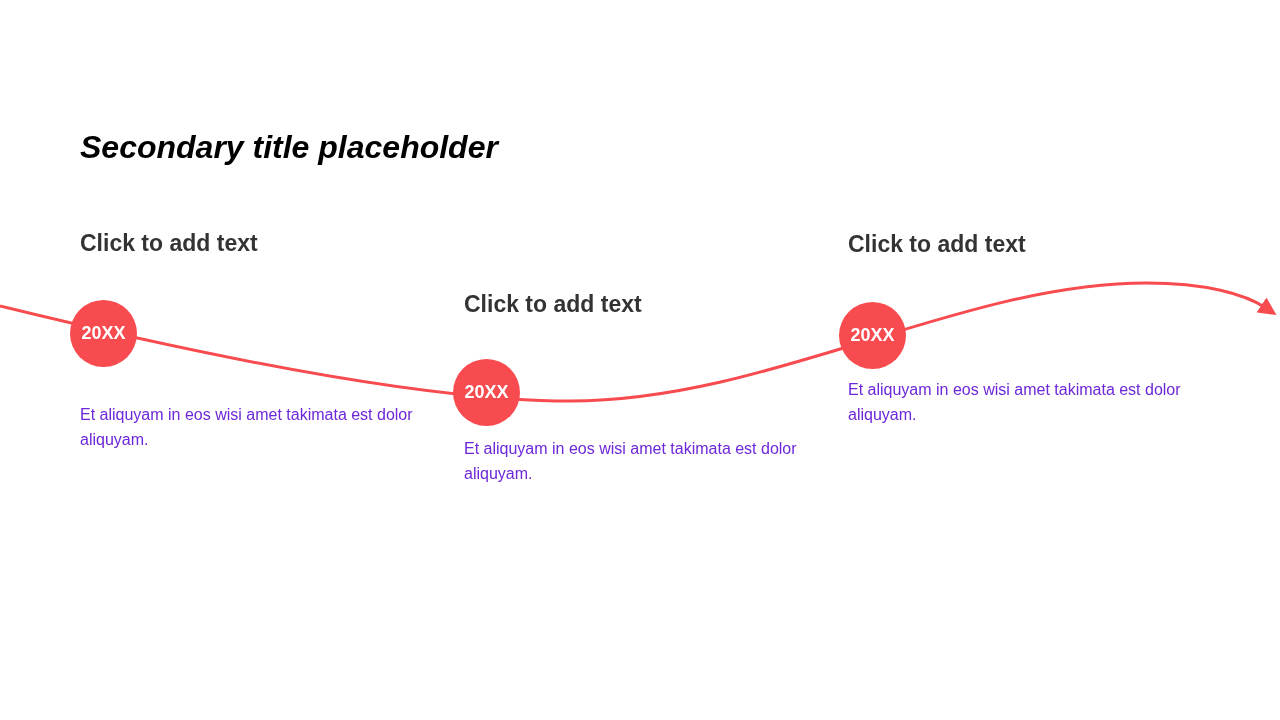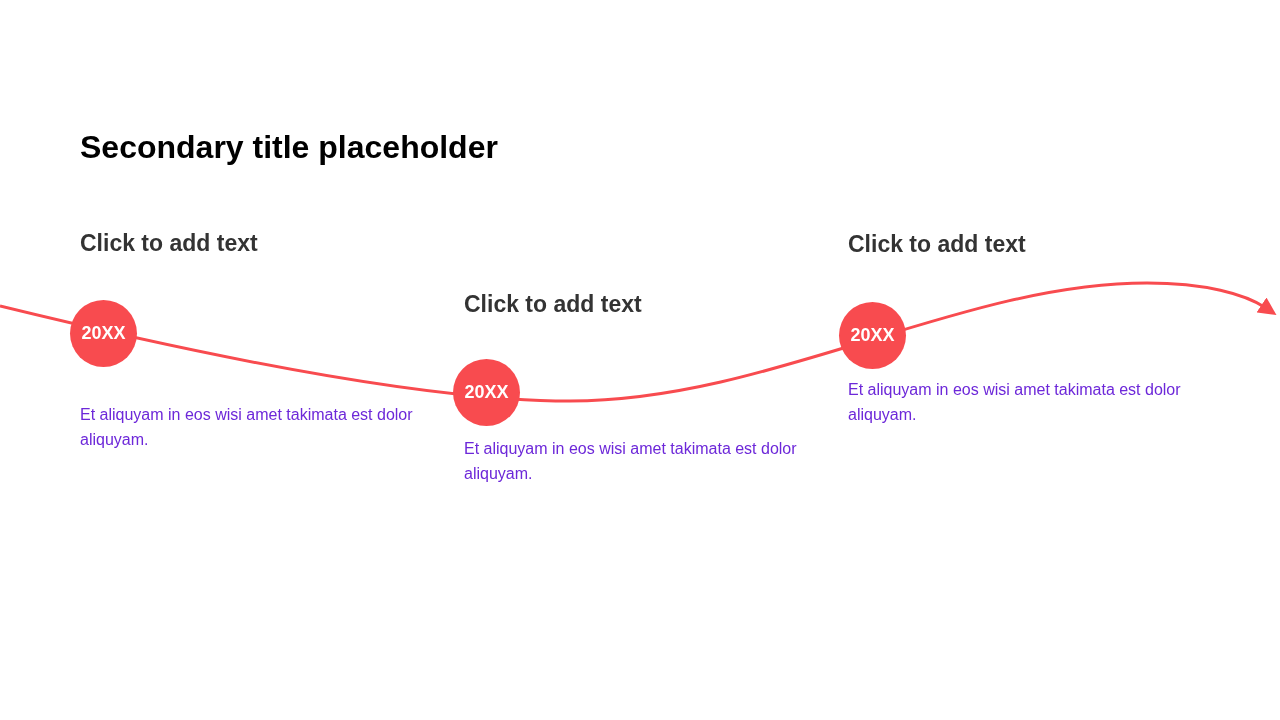--- a/index.html
+++ b/index.html
@@ -16,20 +16,21 @@
   }
 
   .slide-title {
     position: absolute;
     left: 80px;
     top: 128px;
     font-size: 32px;
     font-weight: bold;
     line-height: 1.2;
     color: #000000;
+    font-style: italic;
   }
 
   .curve-svg {
     position: absolute;
     left: 0;
     top: 0;
     width: 1280px;
     height: 720px;
     z-index: 1;
   }

